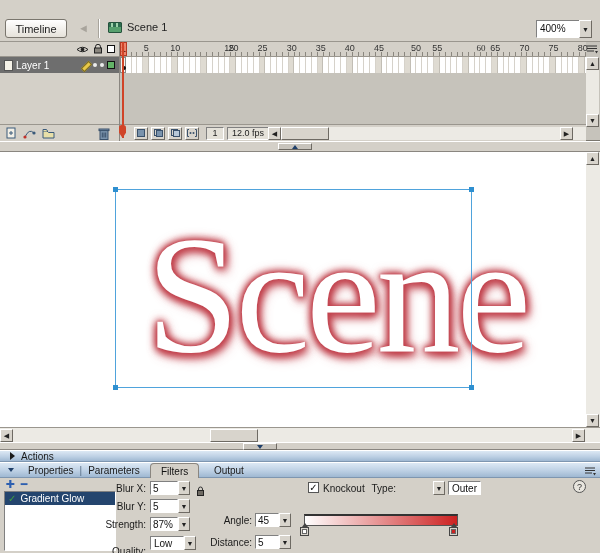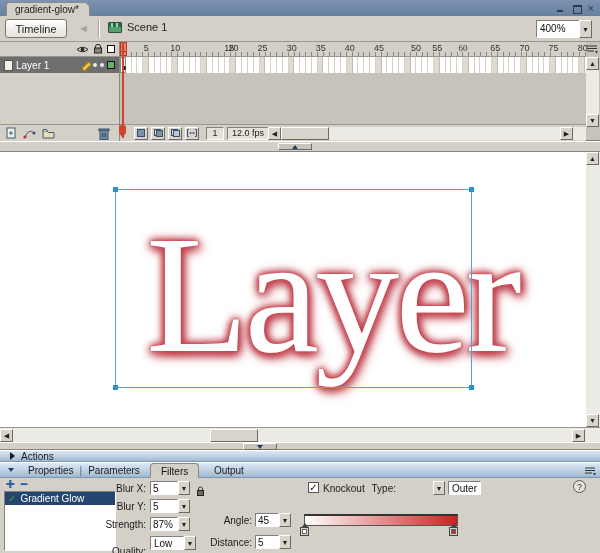--- a/index.html
+++ b/index.html
@@ -112,30 +112,20 @@
   .grad-chip { position:absolute; left:1px; top:1px; width:5px; height:5px; border:1px solid #666; }
   .help-ic { position:absolute; right:14px; top:2px; width:13px; height:13px; border:1px solid #555; border-radius:50%; font-size:9px; display:flex; align-items:center; justify-content:center; color:#333; background:#E8E5DE; }
 
   svg { display:block; }
 </style>
 </head>
 <body>
 
 <div class="app">
 
-  <div class="abs tabbar">
-    <div class="abs doc-tab">
-      <span>gradient-glow*</span>
-    </div>
-    <div class="abs win-controls">
-      <span class="win-glyph g-min"></span>
-      <span class="win-glyph g-res"></span>
-      <span class="win-glyph g-close">×</span>
-    </div>
-  </div>
 
   <div class="abs editbar">
     <div class="abs tl-btn">
       <span>Timeline</span>
     </div>
     <span class="abs back-arrow">◄</span>
     <span class="abs vsep" style="left:98px;"></span>
     <div class="abs scene-crumb">
       <span class="clapper"></span>
       <span>Scene 1</span>
@@ -213,21 +203,21 @@
             <span class="ruler-num" style="left: 55.29px;">10</span>
             <span class="ruler-num" style="left: 84.39px; margin-left: 25px;">15</span>
             <span class="ruler-num" style="left: 113.49px;">20</span>
             <span class="ruler-num" style="left: 142.59px;">25</span>
             <span class="ruler-num" style="left: 171.69px;">30</span>
             <span class="ruler-num" style="left: 200.79px;">35</span>
             <span class="ruler-num" style="left: 229.89px;">40</span>
             <span class="ruler-num" style="left: 258.99px;">45</span>
             <span class="ruler-num" style="left: 288.09px; padding-left: 16px;">50</span>
             <span class="ruler-num" style="left: 317.19px;">55</span>
-            <span class="ruler-num" style="left: 343px; font-family: Liberation Serif, serif;">60</span>
+            <span class="ruler-num" style="left: 361px; font-family: Liberation Serif, serif;">60</span>
             <span class="ruler-num" style="left: 375.39px;">65</span>
             <span class="ruler-num" style="left: 404.49px;">70</span>
             <span class="ruler-num" style="left: 433.59px;">75</span>
             <span class="ruler-num" style="left: 462.69px;">80</span>
           </div>
         <div class="frame1-cell">1</div>
       </div>
       <div class="abs cells" id="frame-cells">
           <div class="cell key"></div>
           <div class="cell"></div>
@@ -371,21 +361,21 @@
     </div>
   </div>
 
   <div class="abs divider" style="top:141px; height:11px;">
     <div class="split-widget" style="left:278px; top:1px;">
         <span class="tri-up"></span>
       </div>
   </div>
 
   <div class="abs stage">
-    <div class="glow-text" id="glow-text" style="text-shadow: rgb(194, 67, 78) 0px 0px 3px, rgb(194, 67, 78) 0px 0px 7px, rgb(194, 67, 78) 2px 3px 9px, rgba(194, 67, 78, 0.8) -2px 2px 9px, rgba(194, 67, 78, 0.69) 3px 5px 12px, rgba(194, 67, 78, 0.5) 0px -3px 9px;">Layer</div>
+    <div class="glow-text" id="glow-text" style="text-shadow: rgb(194, 67, 78) 0px 0px 3px, rgb(194, 67, 78) 0px 0px 7px, rgb(194, 67, 78) 2px 3px 9px, rgba(194, 67, 78, 0.8) -2px 2px 9px, rgba(194, 67, 78, 0.69) 3px 5px 12px, rgba(194, 67, 78, 0.5) 0px -3px 9px;">Scene</div>
     <div class="sel-rect">
       <span class="handle" style="left:-3px; top:-3px;"></span>
       <span class="handle" style="right:-3px; top:-3px;"></span>
       <span class="handle" style="left:-3px; bottom:-3px;"></span>
       <span class="handle" style="right:-3px; bottom:-3px;"></span>
     </div>
   </div>
   <div class="abs stage-vscroll">
     <div class="sb-btn btn3d" style="left:0; top:0;">
         <span class="arrowch">▲</span>

